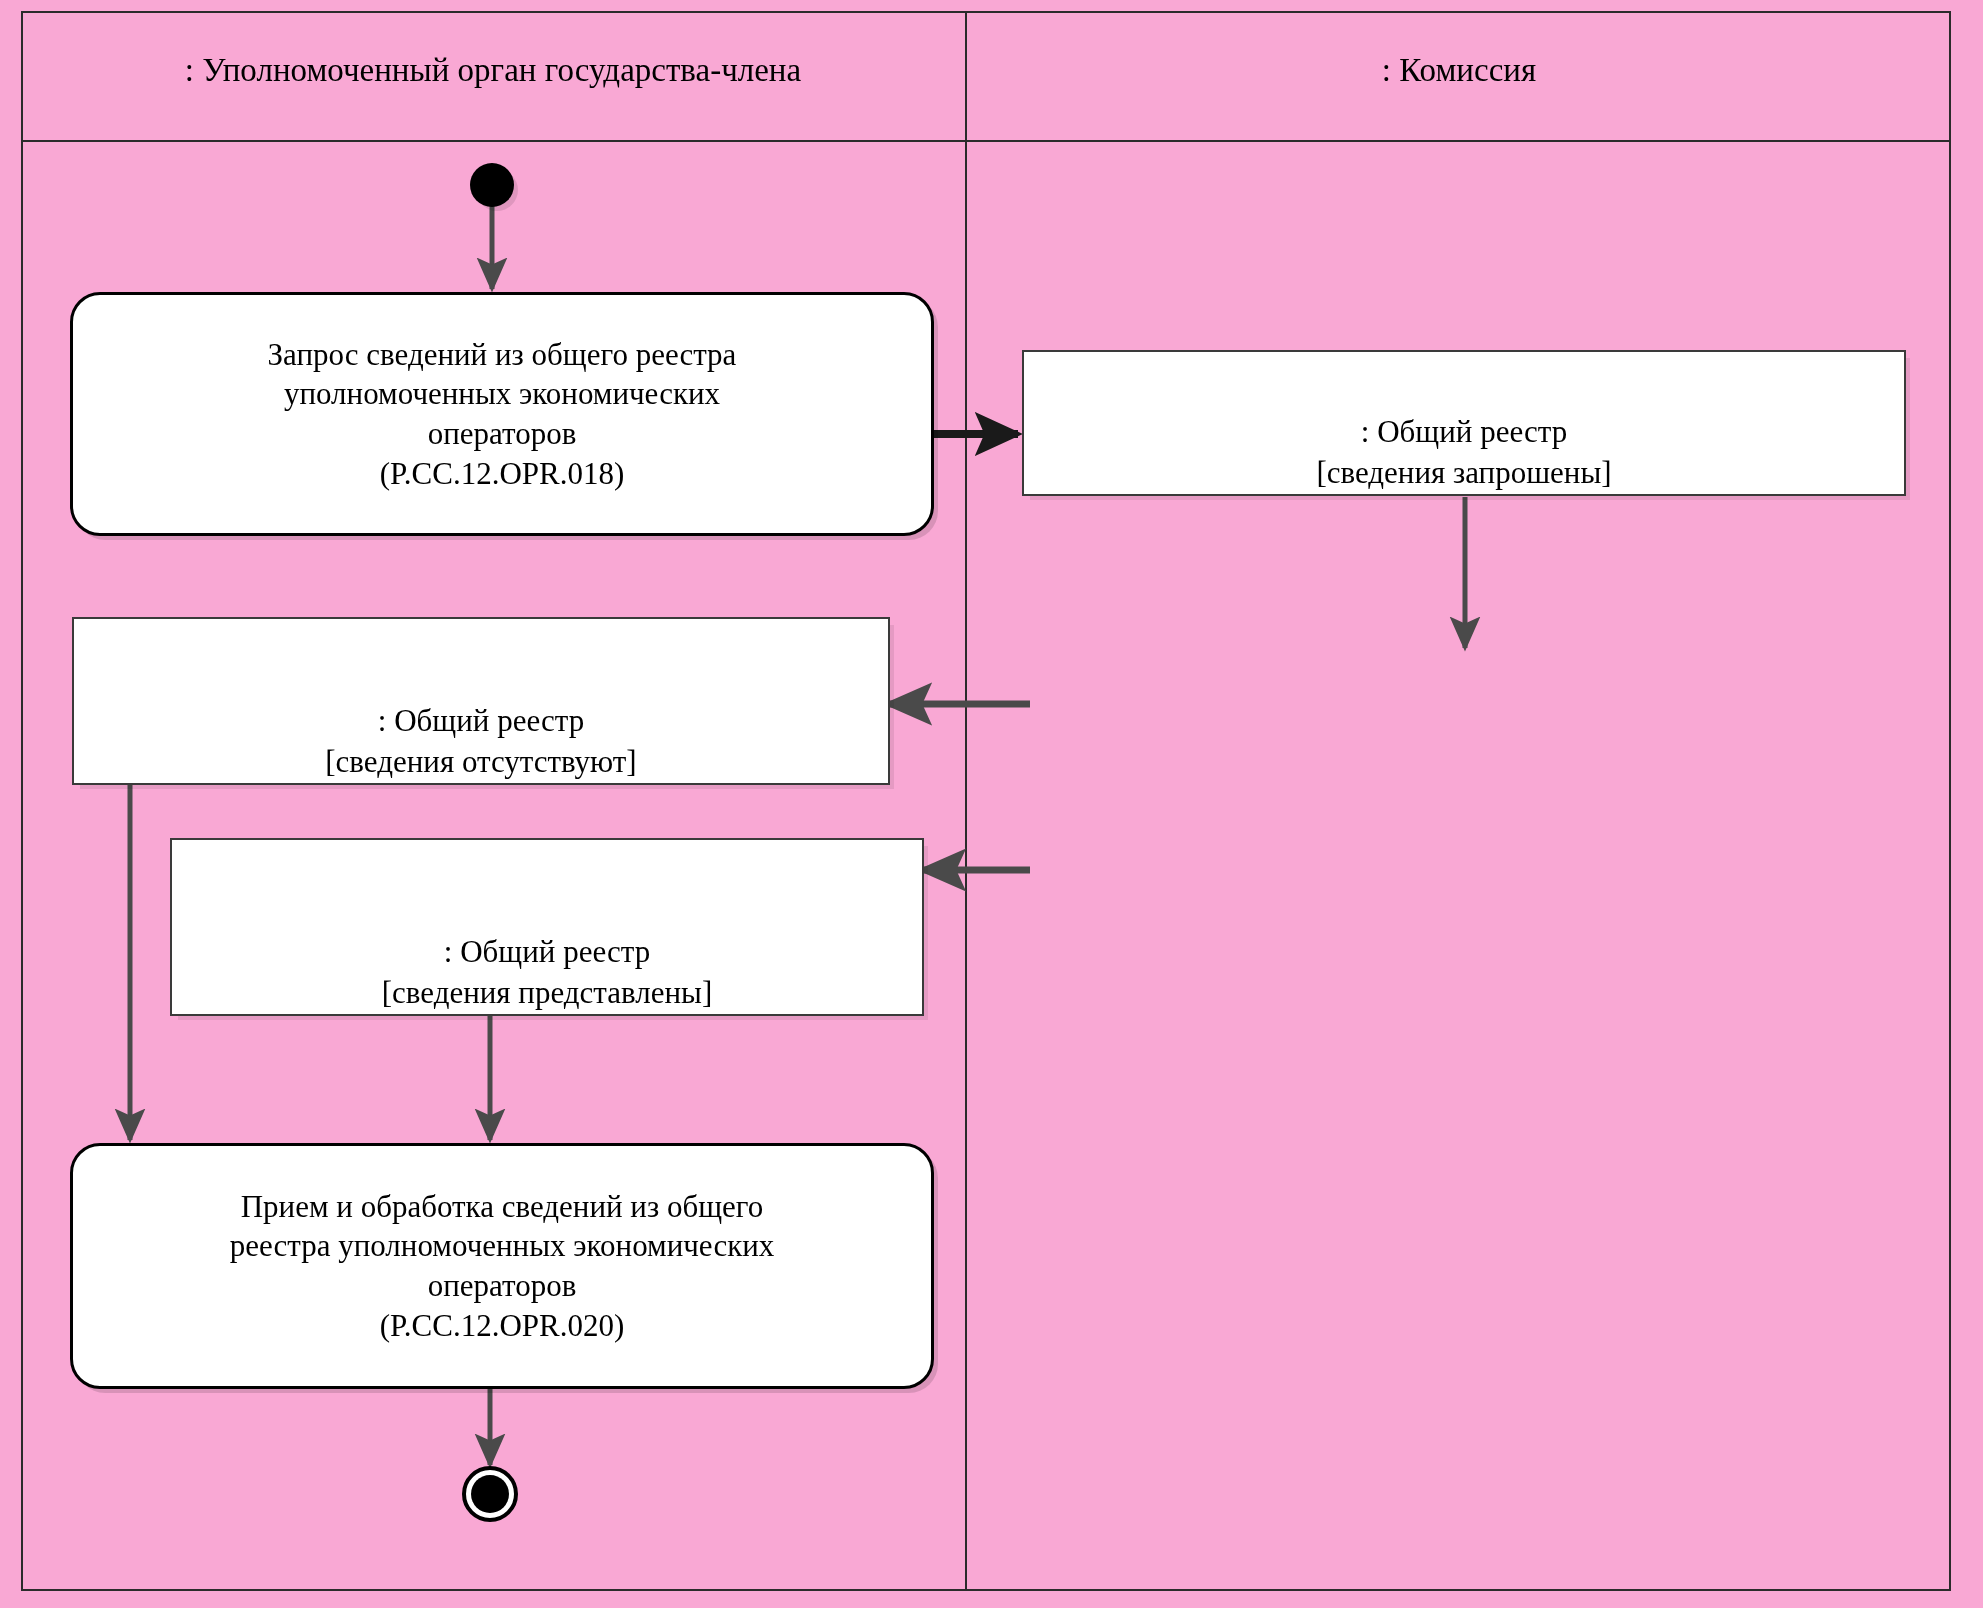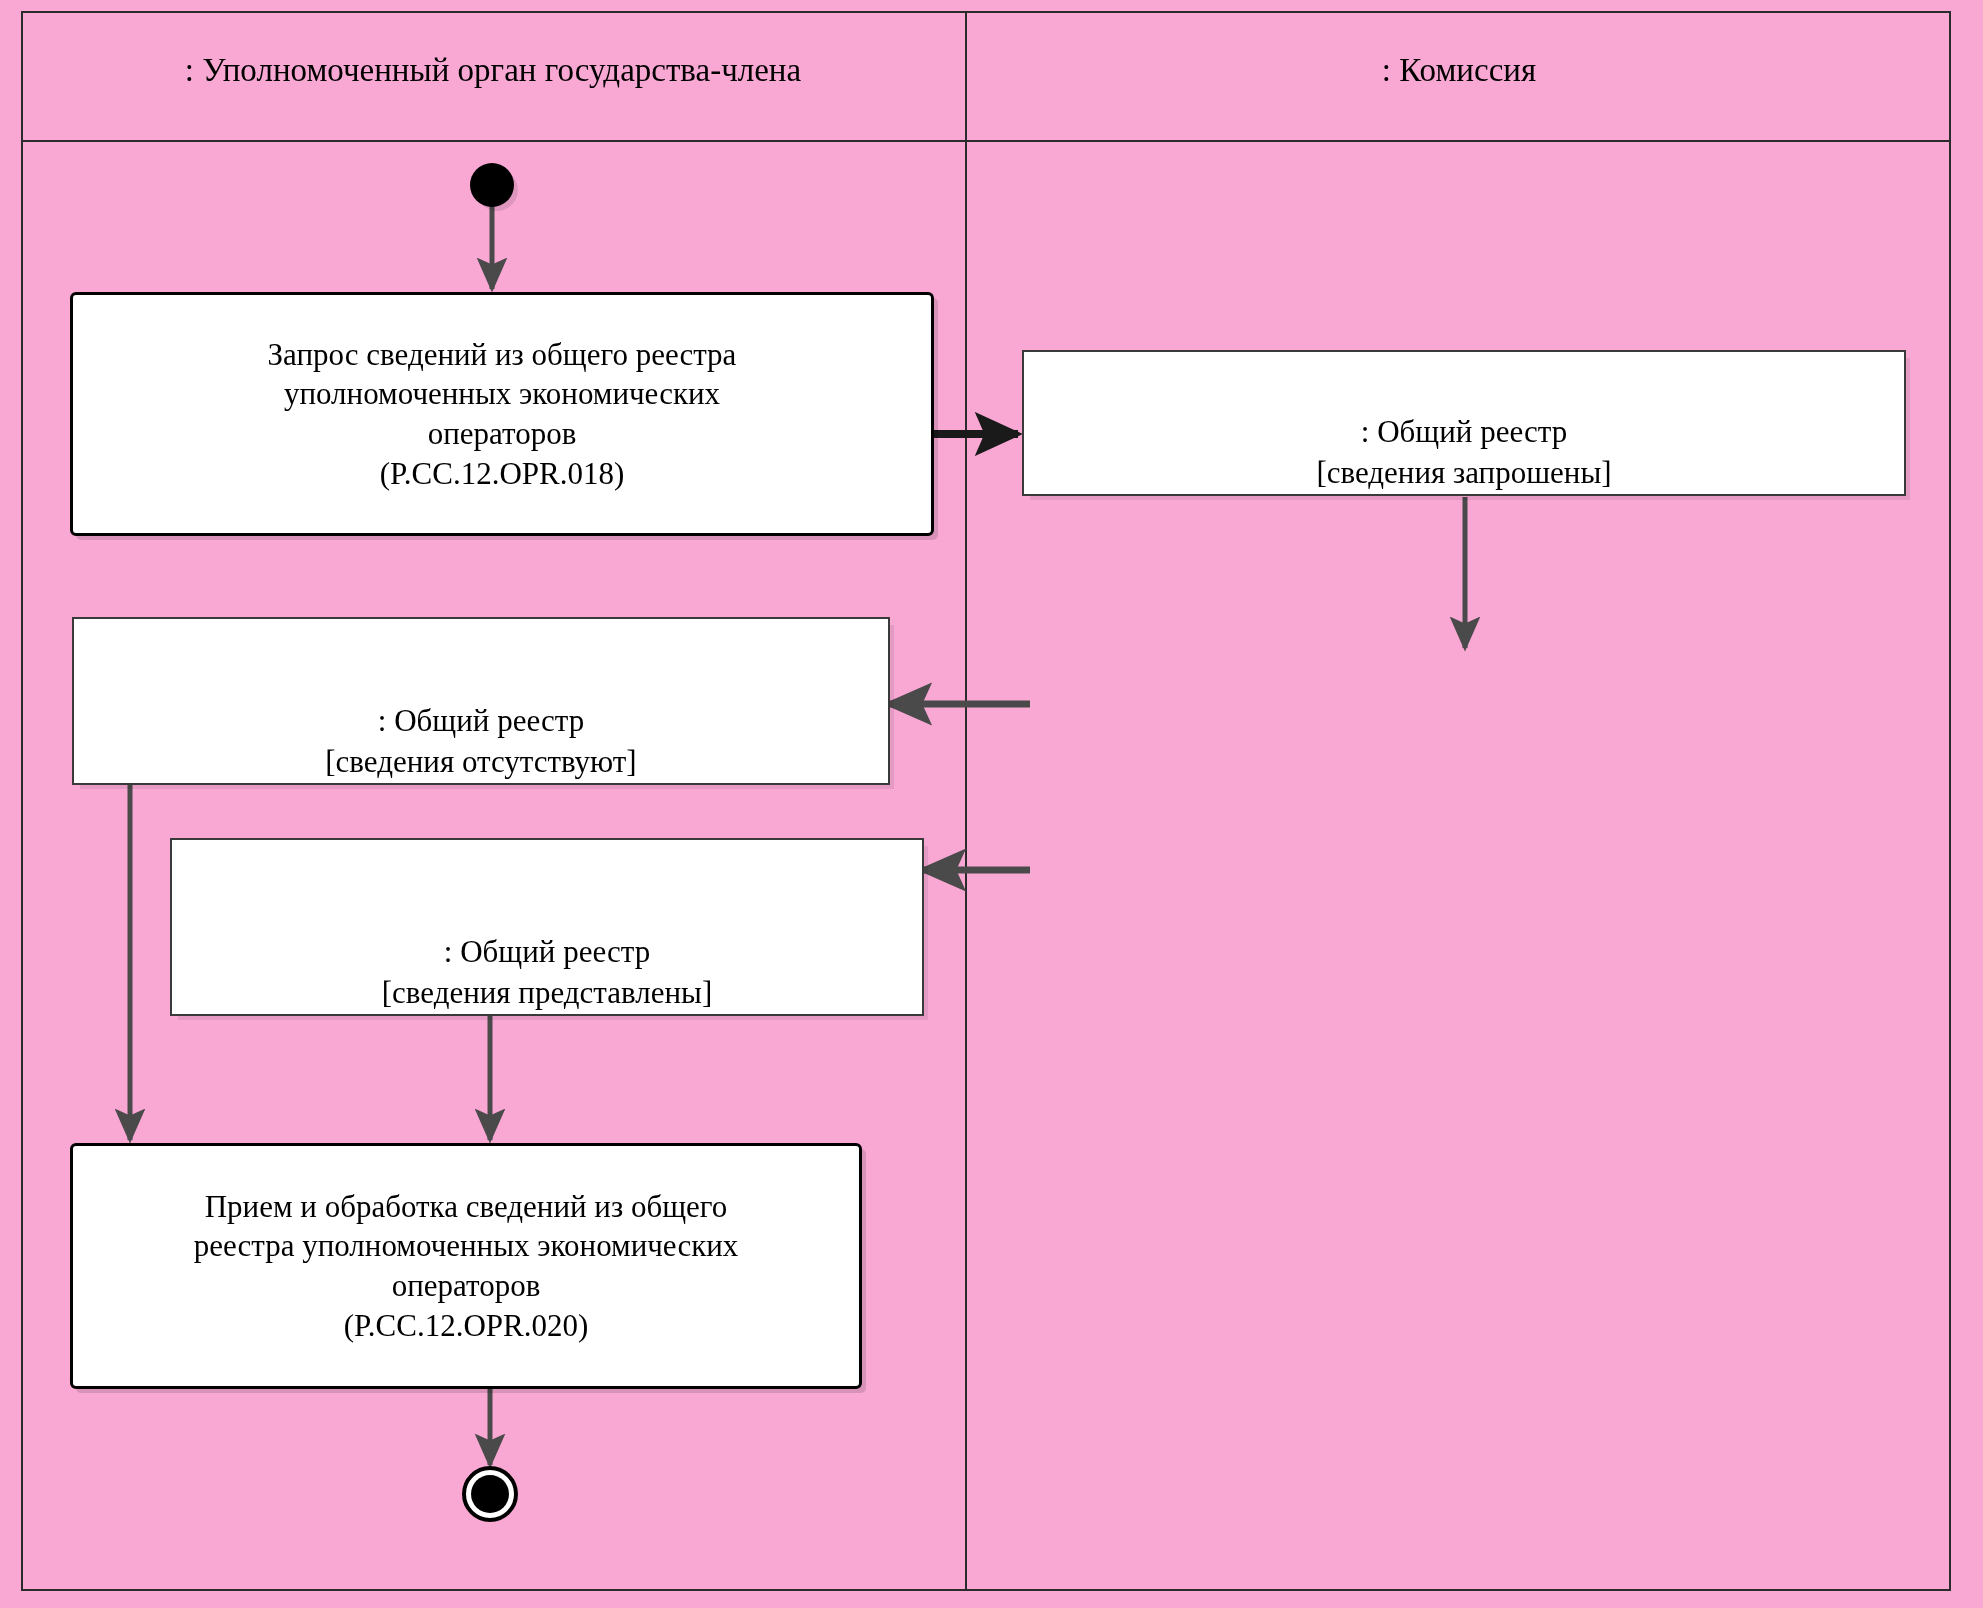--- a/index.html
+++ b/index.html
@@ -56,21 +56,21 @@
   }
   .lane-title.left  { left: 21px;  width: 944px; }
   .lane-title.right { left: 967px; width: 984px; text-align: center; }
 
   
   .activity {
     position: absolute;
     box-sizing: border-box;
     background: #ffffff;
     border: 3px solid #000000;
-    border-radius: 6px;
+    border-radius: 30px;
     display: flex;
     align-items: center;
     justify-content: center;
     text-align: center;
     font-size: 31px;
     line-height: 1.28;
     padding: 10px 12px;
     box-shadow: 5px 5px 0 -1px rgba(0,0,0,0.13);
   }
   .activity .lines { width: 100%; }
@@ -196,21 +196,21 @@
     </div>
   </div>
 
   <div class="objnode" style="left:170px; top:838px; width:754px; height:178px;">
     <div class="lines">
       <div>: Общий реестр</div>
       <div>[сведения представлены]</div>
     </div>
   </div>
 
-  <div class="activity" style="left:70px; top:1143px; width:792px; height:246px;">
+  <div class="activity" style="left:70px; top:1143px; width:864px; height:246px;">
     <div class="lines">
       <div>Прием и обработка сведений из общего</div>
       <div>реестра уполномоченных экономических</div>
       <div>операторов</div>
       <div>(P.CC.12.OPR.020)</div>
     </div>
   </div>
 
   <div class="final-node" style="left:462px; top:1466px;"></div>
 

